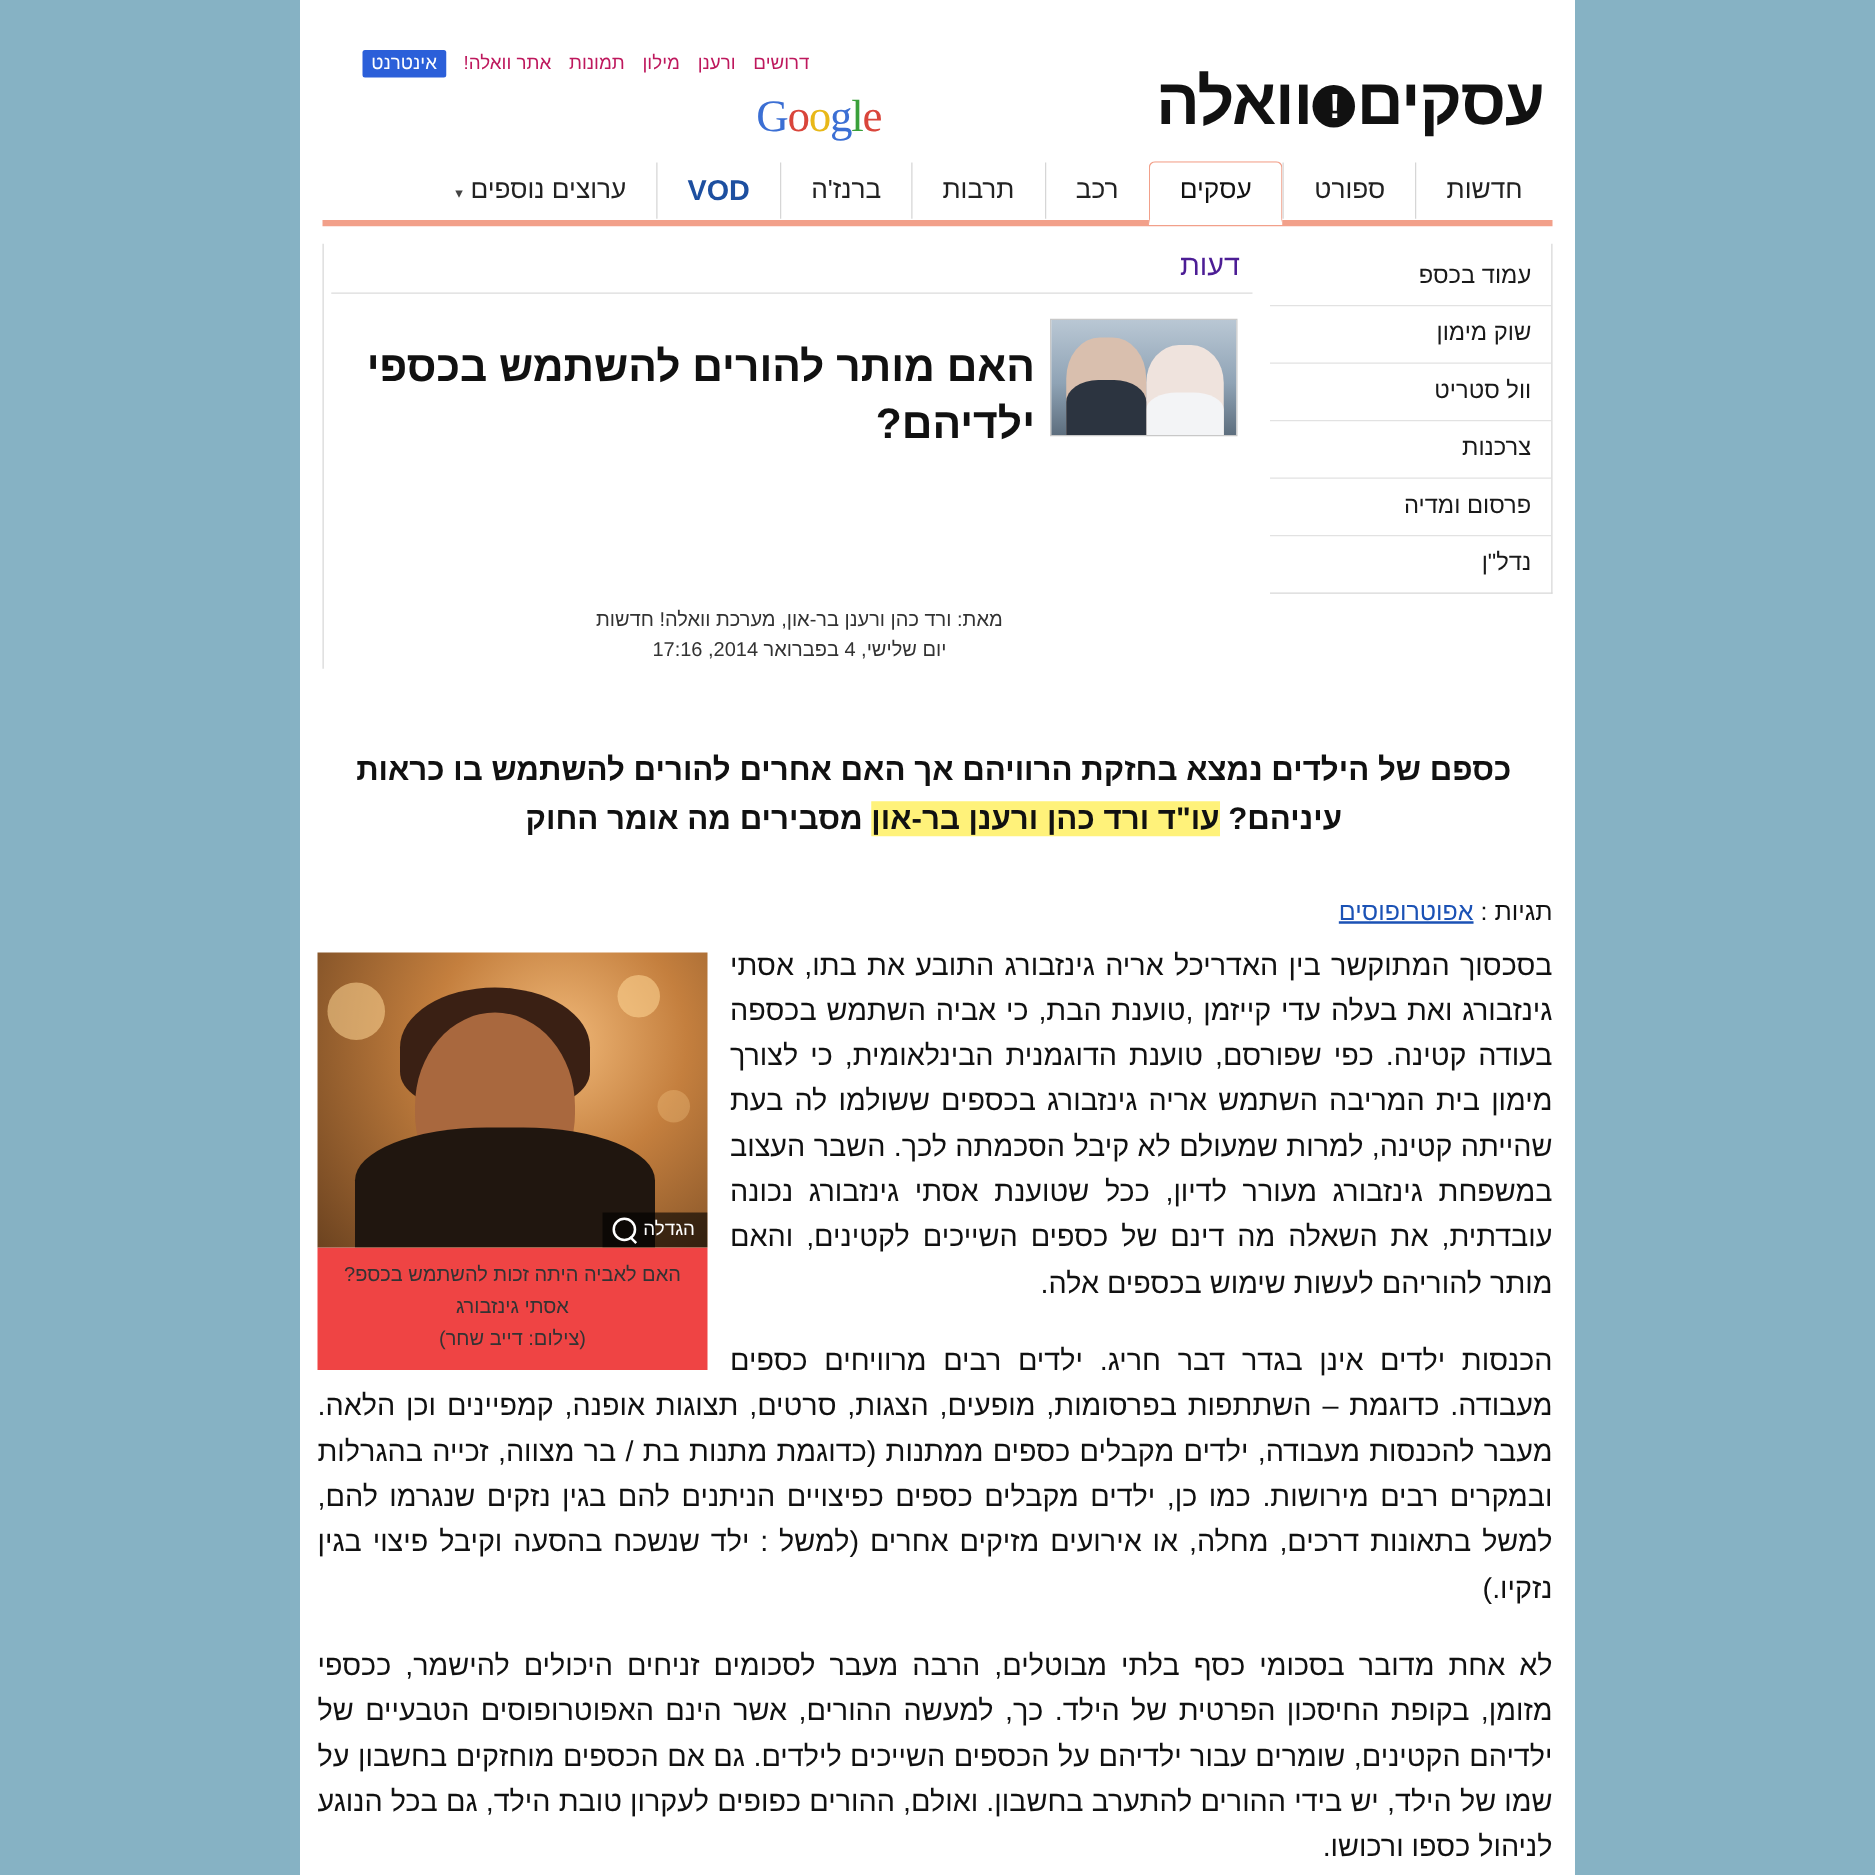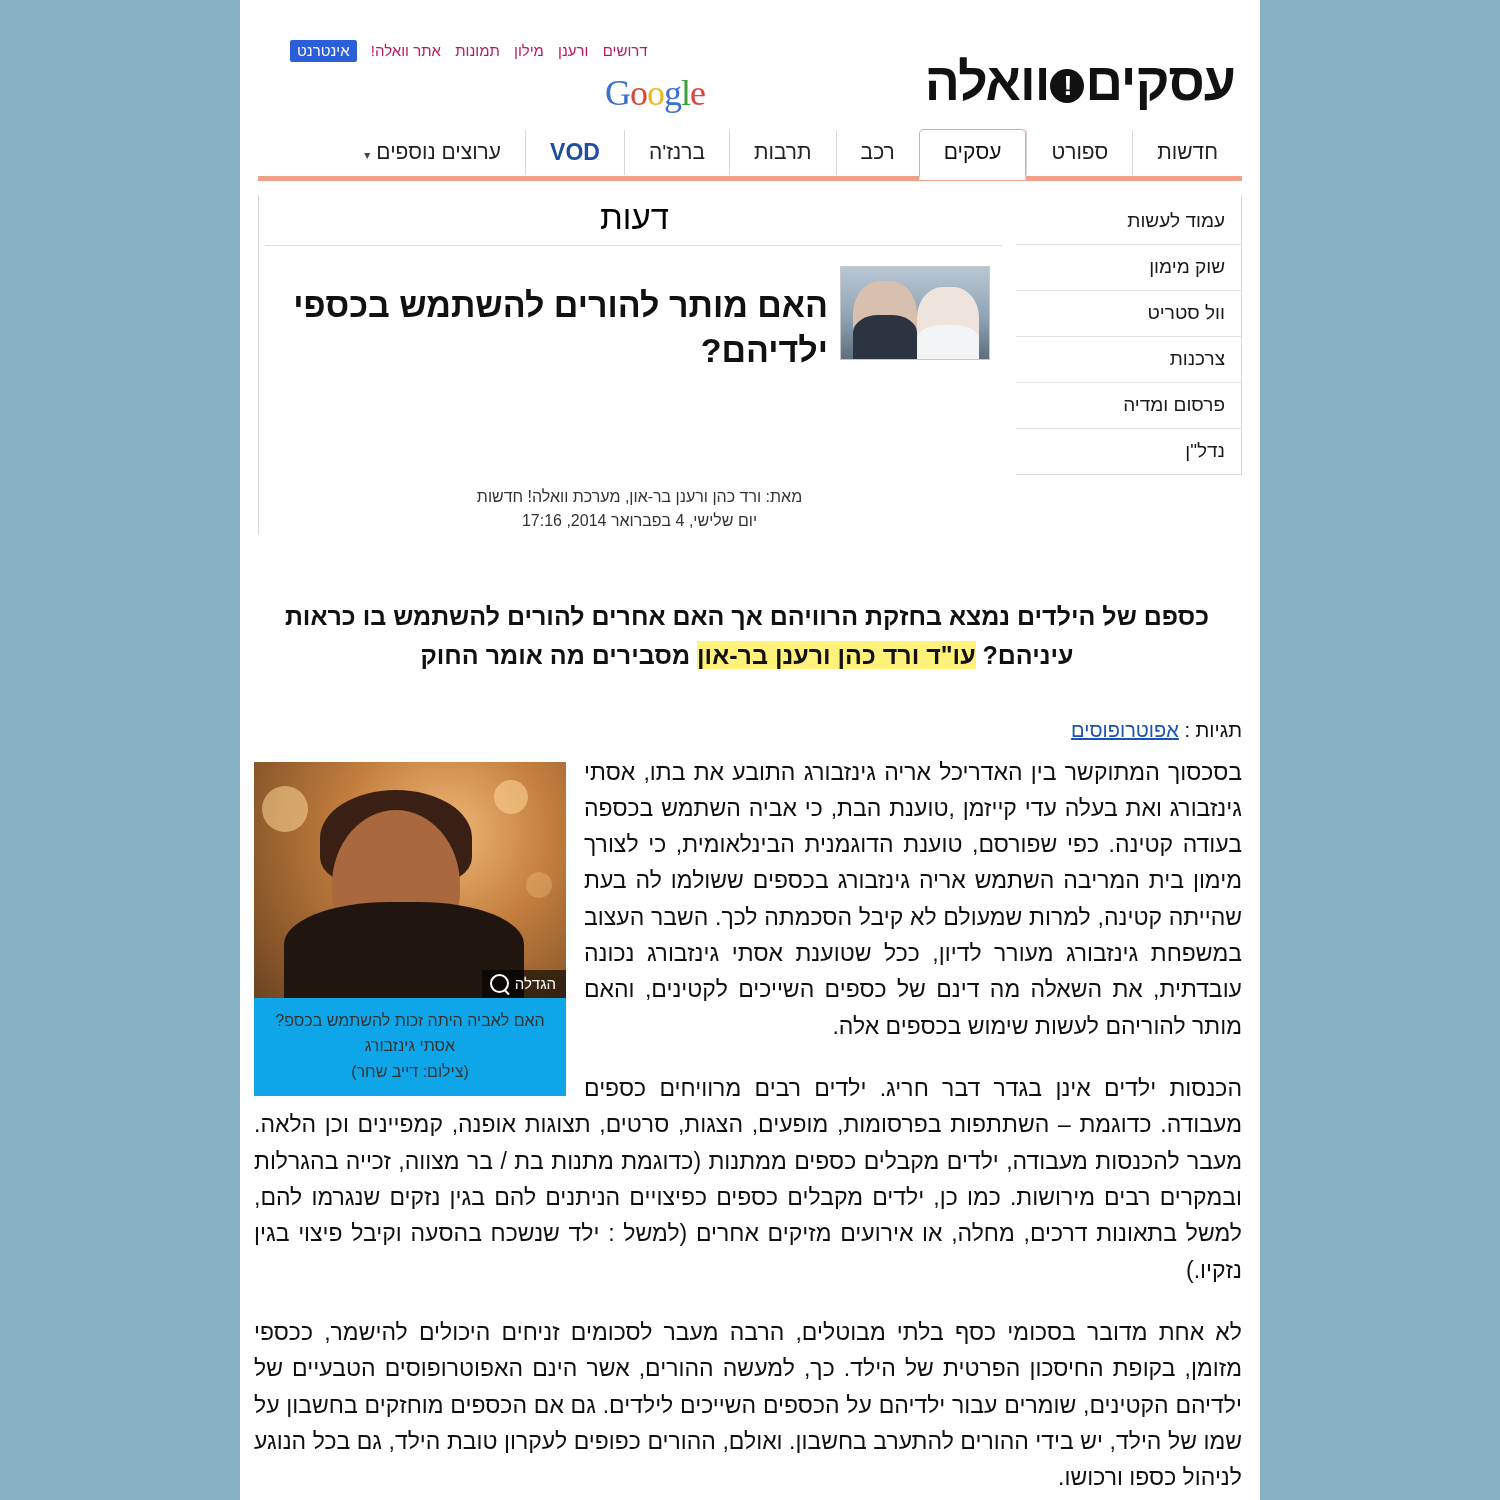--- a/index.html
+++ b/index.html
@@ -156,23 +156,23 @@
   .sidebar .s-item:last-child { border-bottom: none; }
 
   .article-head {
     margin-right: 240px;
     border-left: 1px solid #d8d8d8;
     padding-left: 6px;
     min-height: 230px;
     position: relative;
   }
   .section-label {
-    text-align: center;
-    font-size: 33px;
-    color: #000000;
+    text-align: right;
+    font-size: 23px;
+    color: #4c1d95;
     padding: 4px 10px 8px 12px;
     border-bottom: 1px solid #dcdcdc;
   }
   .headline-wrap {
     position: relative;
     padding: 14px 10px 0 0;
   }
   .head-photo {
     width: 148px;
     height: 92px;
@@ -313,21 +313,21 @@
     width: 15px; height: 15px;
     border: 2px solid #fff;
     border-radius: 50%;
     position: relative;
   }
   .figure .zoombar .mag:after {
     content:""; position:absolute; width:7px; height:2px; background:#fff;
     transform: rotate(45deg); bottom:-2px; left:11px;
   }
   .figure .caption {
-    background: #0ea5e9;
+    background: #ef4444;
     font-size: 16px;
     color: #333;
     padding: 10px 10px 12px 10px;
     line-height: 1.6;
     text-align: center;
     direction: rtl;
   }
   .body-text p {
     font-size: 23px;
     line-height: 1.58;
@@ -361,21 +361,21 @@
     </div>
   </div>
 
   <div class="mainnav">
     <span class="tab">חדשות</span><span class="tab">ספורט</span><span class="tab active">עסקים</span><span class="tab">רכב</span><span class="tab">תרבות</span><span class="tab">ברנז'ה</span><span class="tab vod">VOD</span><span class="tab more"><span>ערוצים נוספים</span><span class="caret">▾</span></span>
   </div>
 
   <div class="content clearfix">
 
     <div class="sidebar">
-      <div class="s-item">עמוד לעשות</div>
+      <div class="s-item">עמוד בכספ</div>
       <div class="s-item">שוק מימון</div>
       <div class="s-item">וול סטריט</div>
       <div class="s-item">צרכנות</div>
       <div class="s-item">פרסום ומדיה</div>
       <div class="s-item">נדל"ן</div>
     </div>
 
     <div class="article-head">
       <div class="section-label">דעות</div>
       <div class="headline-wrap clearfix">

